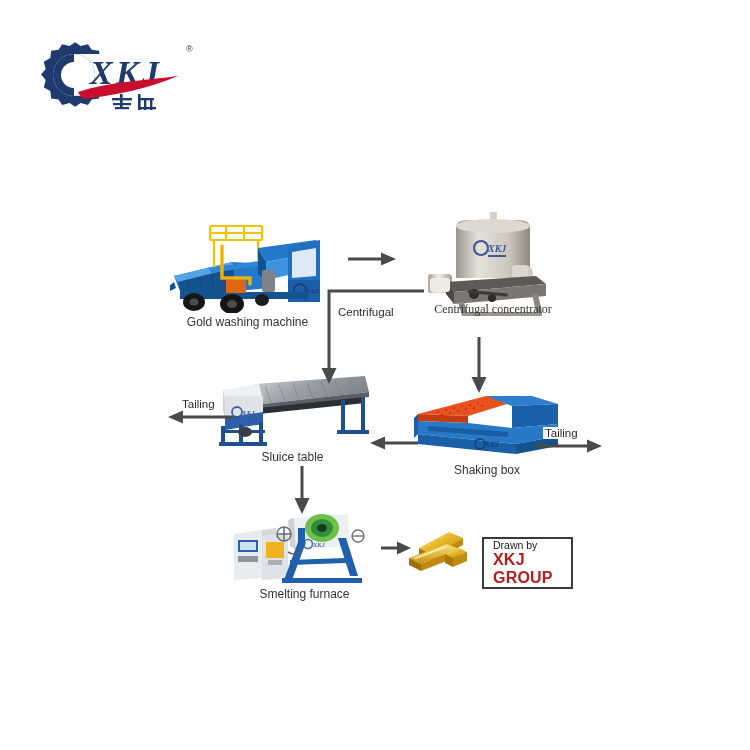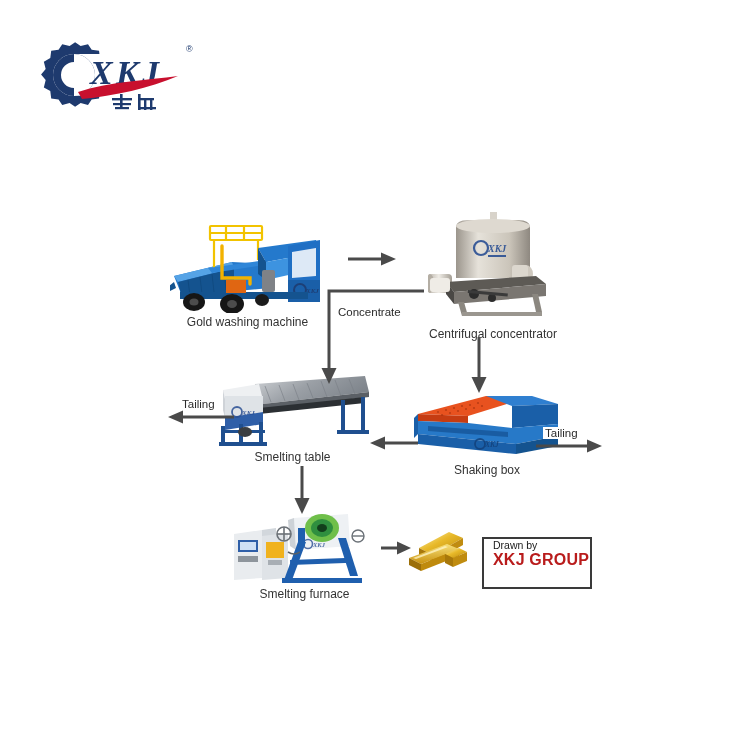--- a/index.html
+++ b/index.html
@@ -31,23 +31,23 @@
   
   .arrow{position:absolute;}
   .arrow svg{display:block;overflow:visible;}
   .edge-label{
     position:absolute;font-size:11.5px;color:#2b2b2b;white-space:nowrap;
     font-family:"Liberation Sans", sans-serif;background:#fff;padding:0 2px;
   }
 
   
   .drawnby{
-    position:absolute;left:482px;top:537px;width:110px;height:52px;
+    position:absolute;left:482px;top:537px;width:91px;height:52px;
     border:2px solid #3a3a3a;background:#ffffff;
-    display:flex;flex-direction:column;justify-content:flex-start;
+    display:flex;flex-direction:column;justify-content:center;
     padding-left:9px;box-sizing:border-box;
   }
   .drawnby .db-small{font-size:10.5px;color:#1a1a1a;line-height:1.15;}
   .drawnby .db-big{font-size:16px;font-weight:bold;color:#b91c1c;line-height:1.15;letter-spacing:.2px;}
 </style>
 </head>
 <body>
 
 <div id="stage">
 
@@ -190,21 +190,21 @@
       <polygon points="30,90 34,104 40,104 36,90" fill="#8b8780"></polygon>
       <polygon points="104,82 108,100 114,100 110,82" fill="#8b8780"></polygon>
       <rect x="34" y="100" width="80" height="4" fill="#9a968f"></rect>
 
       <circle cx="46" cy="82" r="5" fill="#2c2c2c"></circle>
       <circle cx="64" cy="86" r="4" fill="#2c2c2c"></circle>
       <rect x="40" y="78" width="40" height="3" fill="#3a3a3a" transform="rotate(5 40 78)"></rect>
 
       <rect x="2" y="66" width="20" height="14" rx="3" fill="#efece6"></rect>
     </svg>
-    <div class="cap" style="top:115px;">Centrifugal concentrator</div>
+    <div class="cap" style="top:90px;font-family:Liberation Serif, serif;">Centrifugal concentrator</div>
   </div>
 
   <div class="node" style="left:215px;top:370px;width:155px;height:100px;">
     <svg class="art" width="155" height="78" viewBox="0 0 155 78">
       <defs>
         <linearGradient id="deck" x1="0" y1="0" x2="1" y2="0.4">
           <stop offset="0" stop-color="#cfd2d6"></stop>
           <stop offset="0.5" stop-color="#9ba0a6"></stop>
           <stop offset="1" stop-color="#7f858c"></stop>
         </linearGradient>
@@ -246,21 +246,21 @@
       <g fill="#1f4f8f">
         <rect x="6" y="56" width="4" height="20"></rect>
         <rect x="44" y="52" width="4" height="24"></rect>
         <rect x="24" y="54" width="4" height="22"></rect>
         <rect x="4" y="72" width="48" height="4"></rect>
         <rect x="6" y="60" width="44" height="3"></rect>
       </g>
 
       <ellipse cx="30" cy="62" rx="7" ry="5" fill="#3a3e42"></ellipse>
     </svg>
-    <div class="cap" style="top:80px;">Smelting table</div>
+    <div class="cap" style="top:80px;">Sluice table</div>
   </div>
 
   <div class="node" style="left:412px;top:390px;width:150px;height:90px;">
     <svg class="art" width="150" height="70" viewBox="0 0 150 70">
 
       <polygon points="6,24 74,6 120,6 56,26" fill="#e8521f"></polygon>
       <polygon points="6,24 56,26 56,33 6,31" fill="#c63c12"></polygon>
 
       <g fill="#a93410" opacity=".7">
         <circle cx="26" cy="22" r="1.1"></circle>
@@ -383,21 +383,21 @@
       <polygon points="48,9 33,2.5 33,15.5" fill="#4a4a4a"></polygon>
     </svg>
   </div>
 
   <div class="arrow" style="left:318px;top:288px;">
     <svg width="108" height="98" viewBox="0 0 108 98">
       <polyline points="106,3 11,3 11,82" fill="none" stroke="#4a4a4a" stroke-width="3"></polyline>
       <polygon points="11,96 3.5,80 18.5,80" fill="#4a4a4a"></polygon>
     </svg>
   </div>
-  <div class="edge-label" style="left:336px;top:306px;">Concentrate</div>
+  <div class="edge-label" style="left:336px;top:306px;">Centrifugal</div>
 
   <div class="arrow" style="left:470px;top:337px;">
     <svg width="18" height="56" viewBox="0 0 18 56">
       <line x1="9" y1="0" x2="9" y2="42" stroke="#4a4a4a" stroke-width="3"></line>
       <polygon points="9,56 1.5,40 16.5,40" fill="#4a4a4a"></polygon>
     </svg>
   </div>
 
   <div class="arrow" style="left:370px;top:434px;">
     <svg width="48" height="18" viewBox="0 0 48 18">

